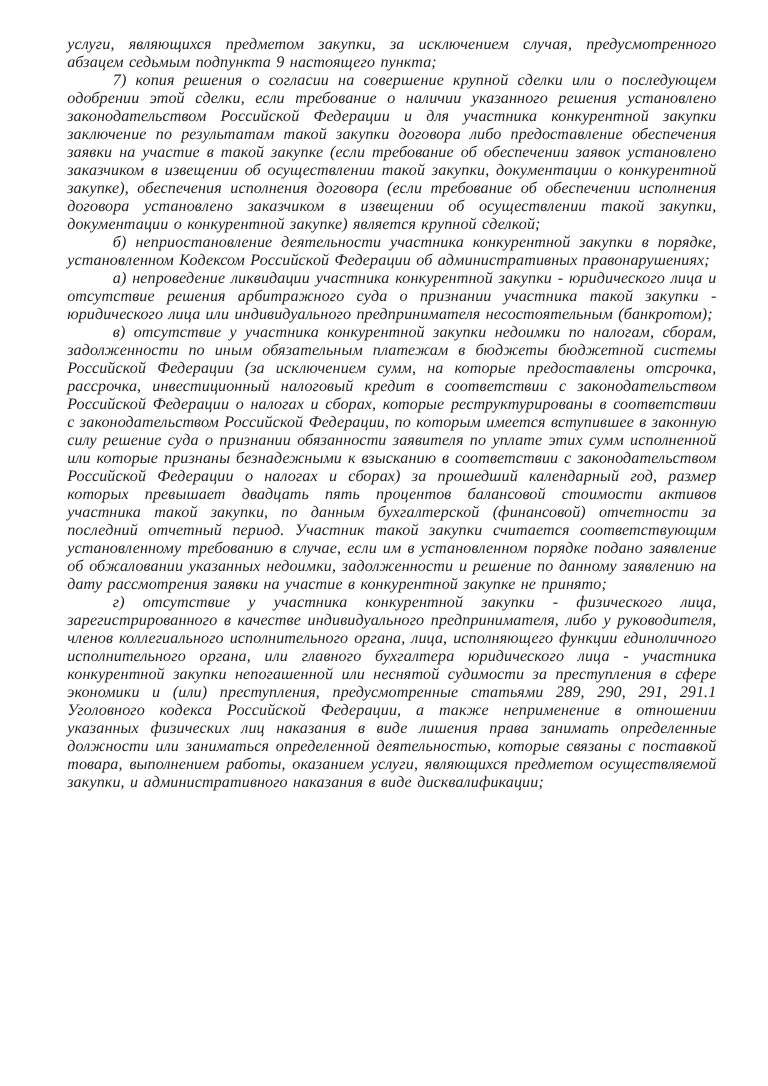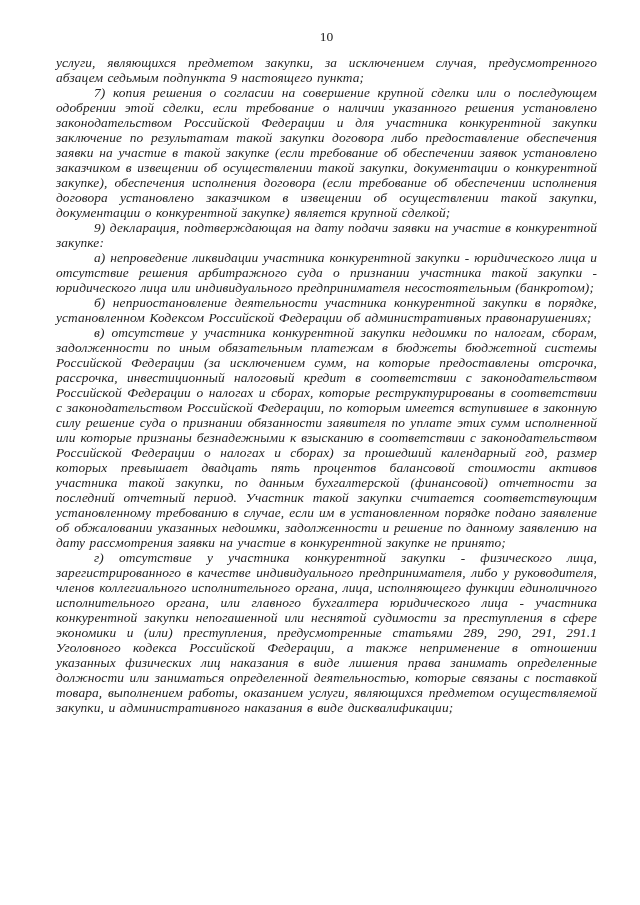--- a/index.html
+++ b/index.html
@@ -37,24 +37,22 @@
     word-spacing: 1px;
   }
   .para.no-indent {
     text-indent: 0;
   }
 </style>
 </head>
 <body>
 
 <div class="page">
-  <div class="page-number">10</div>
   <div class="content">
 
   <p class="para no-indent">услуги, являющихся предметом закупки, за исключением случая, предусмотренного абзацем седьмым подпункта 9 настоящего пункта;</p>
       <p class="para indent">7) копия решения о согласии на совершение крупной сделки или о последующем одобрении этой сделки, если требование о наличии указанного решения установлено законодательством Российской Федерации и для участника конкурентной закупки заключение по результатам такой закупки договора либо предоставление обеспечения заявки на участие в такой закупке (если требование об обеспечении заявок установлено заказчиком в извещении об осуществлении такой закупки, документации о конкурентной закупке), обеспечения исполнения договора (если требование об обеспечении исполнения договора установлено заказчиком в извещении об осуществлении такой закупки, документации о конкурентной закупке) является крупной сделкой;</p>
-      <p class="para indent">9) декларация, подтверждающая на дату подачи заявки на участие в конкурентной закупке:</p>
+      <p class="para indent">б) неприостановление деятельности участника конкурентной закупки в порядке, установленном Кодексом Российской Федерации об административных правонарушениях;</p>
       <p class="para indent">а) непроведение ликвидации участника конкурентной закупки - юридического лица и отсутствие решения арбитражного суда о признании участника такой закупки - юридического лица или индивидуального предпринимателя несостоятельным (банкротом);</p>
-      <p class="para indent">б) неприостановление деятельности участника конкурентной закупки в порядке, установленном Кодексом Российской Федерации об административных правонарушениях;</p>
       <p class="para indent">в) отсутствие у участника конкурентной закупки недоимки по налогам, сборам, задолженности по иным обязательным платежам в бюджеты бюджетной системы Российской Федерации (за исключением сумм, на которые предоставлены отсрочка, рассрочка, инвестиционный налоговый кредит в соответствии с законодательством Российской Федерации о налогах и сборах, которые реструктурированы в соответствии с законодательством Российской Федерации, по которым имеется вступившее в законную силу решение суда о признании обязанности заявителя по уплате этих сумм исполненной или которые признаны безнадежными к взысканию в соответствии с законодательством Российской Федерации о налогах и сборах) за прошедший календарный год, размер которых превышает двадцать пять процентов балансовой стоимости активов участника такой закупки, по данным бухгалтерской (финансовой) отчетности за последний отчетный период. Участник такой закупки считается соответствующим установленному требованию в случае, если им в установленном порядке подано заявление об обжаловании указанных недоимки, задолженности и решение по данному заявлению на дату рассмотрения заявки на участие в конкурентной закупке не принято;</p>
       <p class="para indent">г) отсутствие у участника конкурентной закупки - физического лица, зарегистрированного в качестве индивидуального предпринимателя, либо у руководителя, членов коллегиального исполнительного органа, лица, исполняющего функции единоличного исполнительного органа, или главного бухгалтера юридического лица - участника конкурентной закупки непогашенной или неснятой судимости за преступления в сфере экономики и (или) преступления, предусмотренные статьями 289, 290, 291, 291.1 Уголовного кодекса Российской Федерации, а также неприменение в отношении указанных физических лиц наказания в виде лишения права занимать определенные должности или заниматься определенной деятельностью, которые связаны с поставкой товара, выполнением работы, оказанием услуги, являющихся предметом осуществляемой закупки, и административного наказания в виде дисквалификации;</p>
     </div>
 </div>
 
 </body></html>

